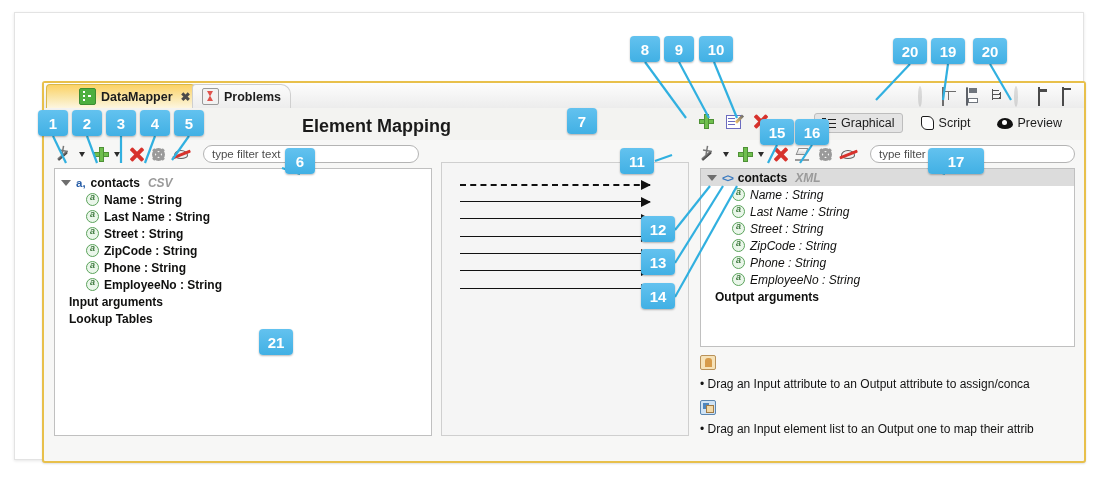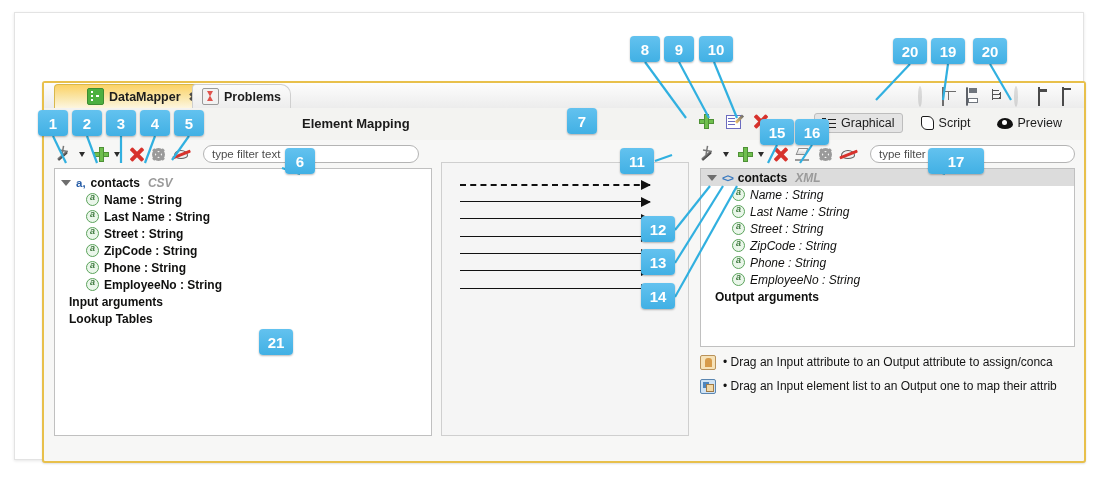--- a/index.html
+++ b/index.html
@@ -38,21 +38,21 @@
   }
   .tab{
     position:absolute;top:1px;height:24px;
     display:flex;align-items:center;gap:5px;
     padding:0 9px;
     font-size:12.5px;font-weight:bold;color:#1d1d1d;
     box-sizing:border-box;
     border-top-left-radius:4px;border-top-right-radius:10px;
   }
   .tab.active{
-    left:10px;
+    left:2px;
     background:linear-gradient(#fcd265,#fae6a9 55%,#fdf6e0);
     border:1px solid #d8b84c;border-bottom:none;padding-left:32px;
   }
   .tab.inactive{
     left:148px;
     background:linear-gradient(#fbfbfb,#ededed);
     border:1px solid #cfcfcf;border-bottom:none;
     font-weight:bold;
   }
   .tab-close{font-size:12px;color:#4a4a4a;font-weight:bold;margin-left:3px;}
@@ -109,21 +109,21 @@
   .ic-max{width:11px;height:11px;border:1px solid #4a4a4a;box-sizing:border-box;}
   .ic-max:before{content:"";position:absolute;left:0;top:0;width:9px;height:2px;background:#4a4a4a;}
 
   
   .map-header{
     position:absolute;left:0;top:25px;right:0;height:32px;
     background:#f3f3f1;
   }
   .map-label{
     position:absolute;left:226px;top:8px;
-    font-size:13px;font-weight:bold;color:#1a1a1a;padding-left:32px;
+    font-size:18px;font-weight:bold;color:#1a1a1a;padding-left:32px;
   }
   .map-combo{
     position:absolute;left:336px;top:4px;width:310px;height:22px;
     background:linear-gradient(#ffffff,#f1f1f1);
     border:1px solid #8fb8d8;border-radius:4px;
     box-shadow:0 0 0 2px rgba(110,170,225,.45);
     box-sizing:border-box;
   }
   .map-combo .val{
     position:absolute;left:9px;top:3px;font-size:12px;color:#131313;
@@ -298,21 +298,21 @@
   .arrow{position:absolute;height:2px;}
   .arrow .line{position:absolute;left:0;top:0;height:0;width:100%;border-top:1.6px solid #111;}
   .arrow.dashed .line{border-top:2px dashed #111;}
   .arrow .head{
     position:absolute;right:-1px;top:-4px;width:0;height:0;
     border-top:5px solid transparent;border-bottom:5px solid transparent;border-left:10px solid #111;
   }
 
   
   .hints{position:absolute;left:656px;top:215px;width:380px;}
-  .hint{display:flex;align-items:flex-start;gap:7px;margin-bottom:9px;}
+  .hint{display:flex;align-items:flex-start;gap:7px;margin-bottom:9px;flex-direction:column;}
   .hint .txt{font-size:12px;color:#131313;white-space:nowrap;overflow:hidden;}
   .ic-hint1{
     width:16px;height:15px;flex:none;position:relative;
     background:#f6e2b8;border:1px solid #b9925a;border-radius:2px;box-sizing:border-box;
   }
   .ic-hint1:before{
     content:"";position:absolute;left:4px;top:2px;width:7px;height:9px;
     background:#d79b4a;border-radius:3px 3px 0 0;
   }
   .ic-hint2{

